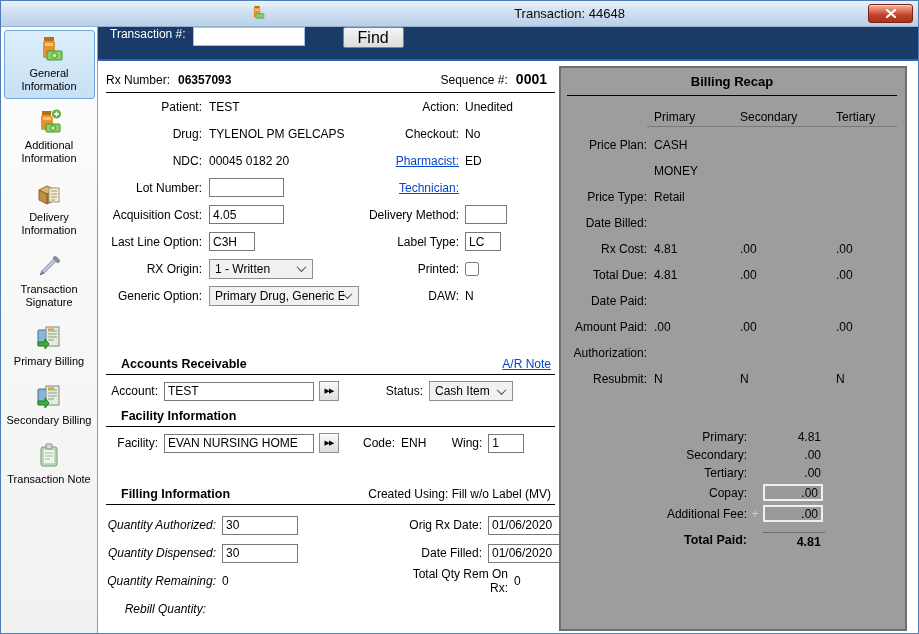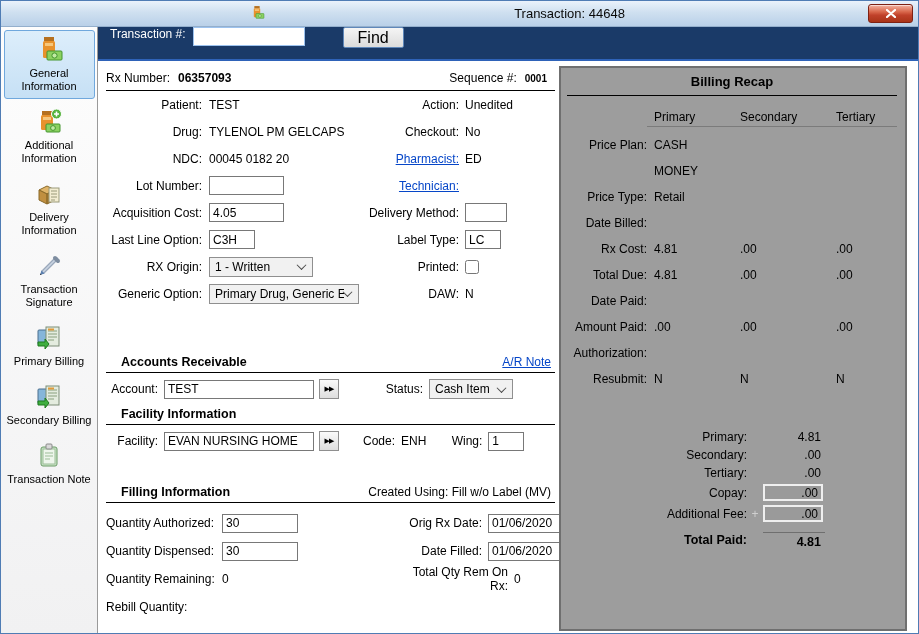--- a/index.html
+++ b/index.html
@@ -31,21 +31,21 @@
   .find-btn { height:21px; padding:0 14px; font-size:16px; color:#000;
     background:linear-gradient(#f5f5f5,#dcdcdc); border:1px solid #5f87b9; border-radius:2px; cursor:pointer;margin-left:26px; }
 
   
   .content { position:absolute; left:97px; top:62px; right:0; bottom:0; background:#fff; }
   .form-area { position:absolute; left:0; top:0; width:461px; bottom:0; padding:4px 4px 0 8px; overflow:hidden; }
 
   .hdr { display:flex; align-items:baseline; border-bottom:1px solid #000; padding:4px 2px 5px 0; }
   .hdr .big { font-weight:bold; font-size:12px; margin-left:8px; }
   .hdr .seq-lab { margin-left:auto; }
-  .hdr .seq { font-weight:bold; font-size:10px; margin-left:8px; margin-right:6px; }
+  .hdr .seq { font-weight:bold; font-size:14px; margin-left:8px; margin-right:6px; }
 
   .frow { display:flex; align-items:center; height:27px; }
   .l1 { width:96px; text-align:right; flex:none; }
   .v1 { margin-left:7px; width:150px; flex:none; display:flex; align-items:center; }
   .l2 { width:100px; text-align:right; flex:none; }
   .v2 { margin-left:6px; flex:1; display:flex; align-items:center; }
 
   input.box { height:19px; border:1px solid #787878; padding:0 3px; font-size:12px; font-family:inherit; }
   .select { display:flex; align-items:center; height:20px; background:#f1f1f1; border:1px solid #8f8f8f;
     padding-left:5px; cursor:pointer; overflow:hidden; white-space:nowrap; }
@@ -56,21 +56,21 @@
 
   .sect-head { display:flex; align-items:baseline; border-bottom:1px solid #000; padding-bottom:3px; }
   .sect-head .h { font-weight:bold; font-size:12.5px;margin-left:15px; }
   .sect-head .right { margin-left:auto; margin-right:4px; }
 
   .ar-row, .fac-row { display:flex; align-items:center; height:32px; }
   .dbl-btn { width:20px; height:20px; margin-left:5px; background:linear-gradient(#fafafa,#dedede);
     border:1px solid #8f8f8f; font-size:7px; letter-spacing:-1px; display:flex; align-items:center; justify-content:center; cursor:pointer; }
 
   .qrow { display:flex; align-items:center; height:28px; }
-  .ql { width:110px; text-align:left; flex:none; }
+  .ql { width:110px; text-align:right; flex:none;font-style:italic; }
   .qv { margin-left:6px; width:170px; flex:none; display:flex; align-items:center; }
   .dl { width:90px; text-align:right; flex:none; }
   .dv { margin-left:6px; flex:1; display:flex; align-items:center; }
 
   
   .recap { position:absolute; left:461px; top:3px; width:348px; bottom:2px; background:#9d9d9d;
     border:2px solid #6f6f6f; padding:6px 8px 0 6px; }
   .recap-title { text-align:center; font-weight:bold; font-size:13px; padding-bottom:6px;
     border-bottom:1px solid #000; margin-bottom:12px; }
   .recap-grid { display:grid; grid-template-columns:80px 86px 96px auto; }

